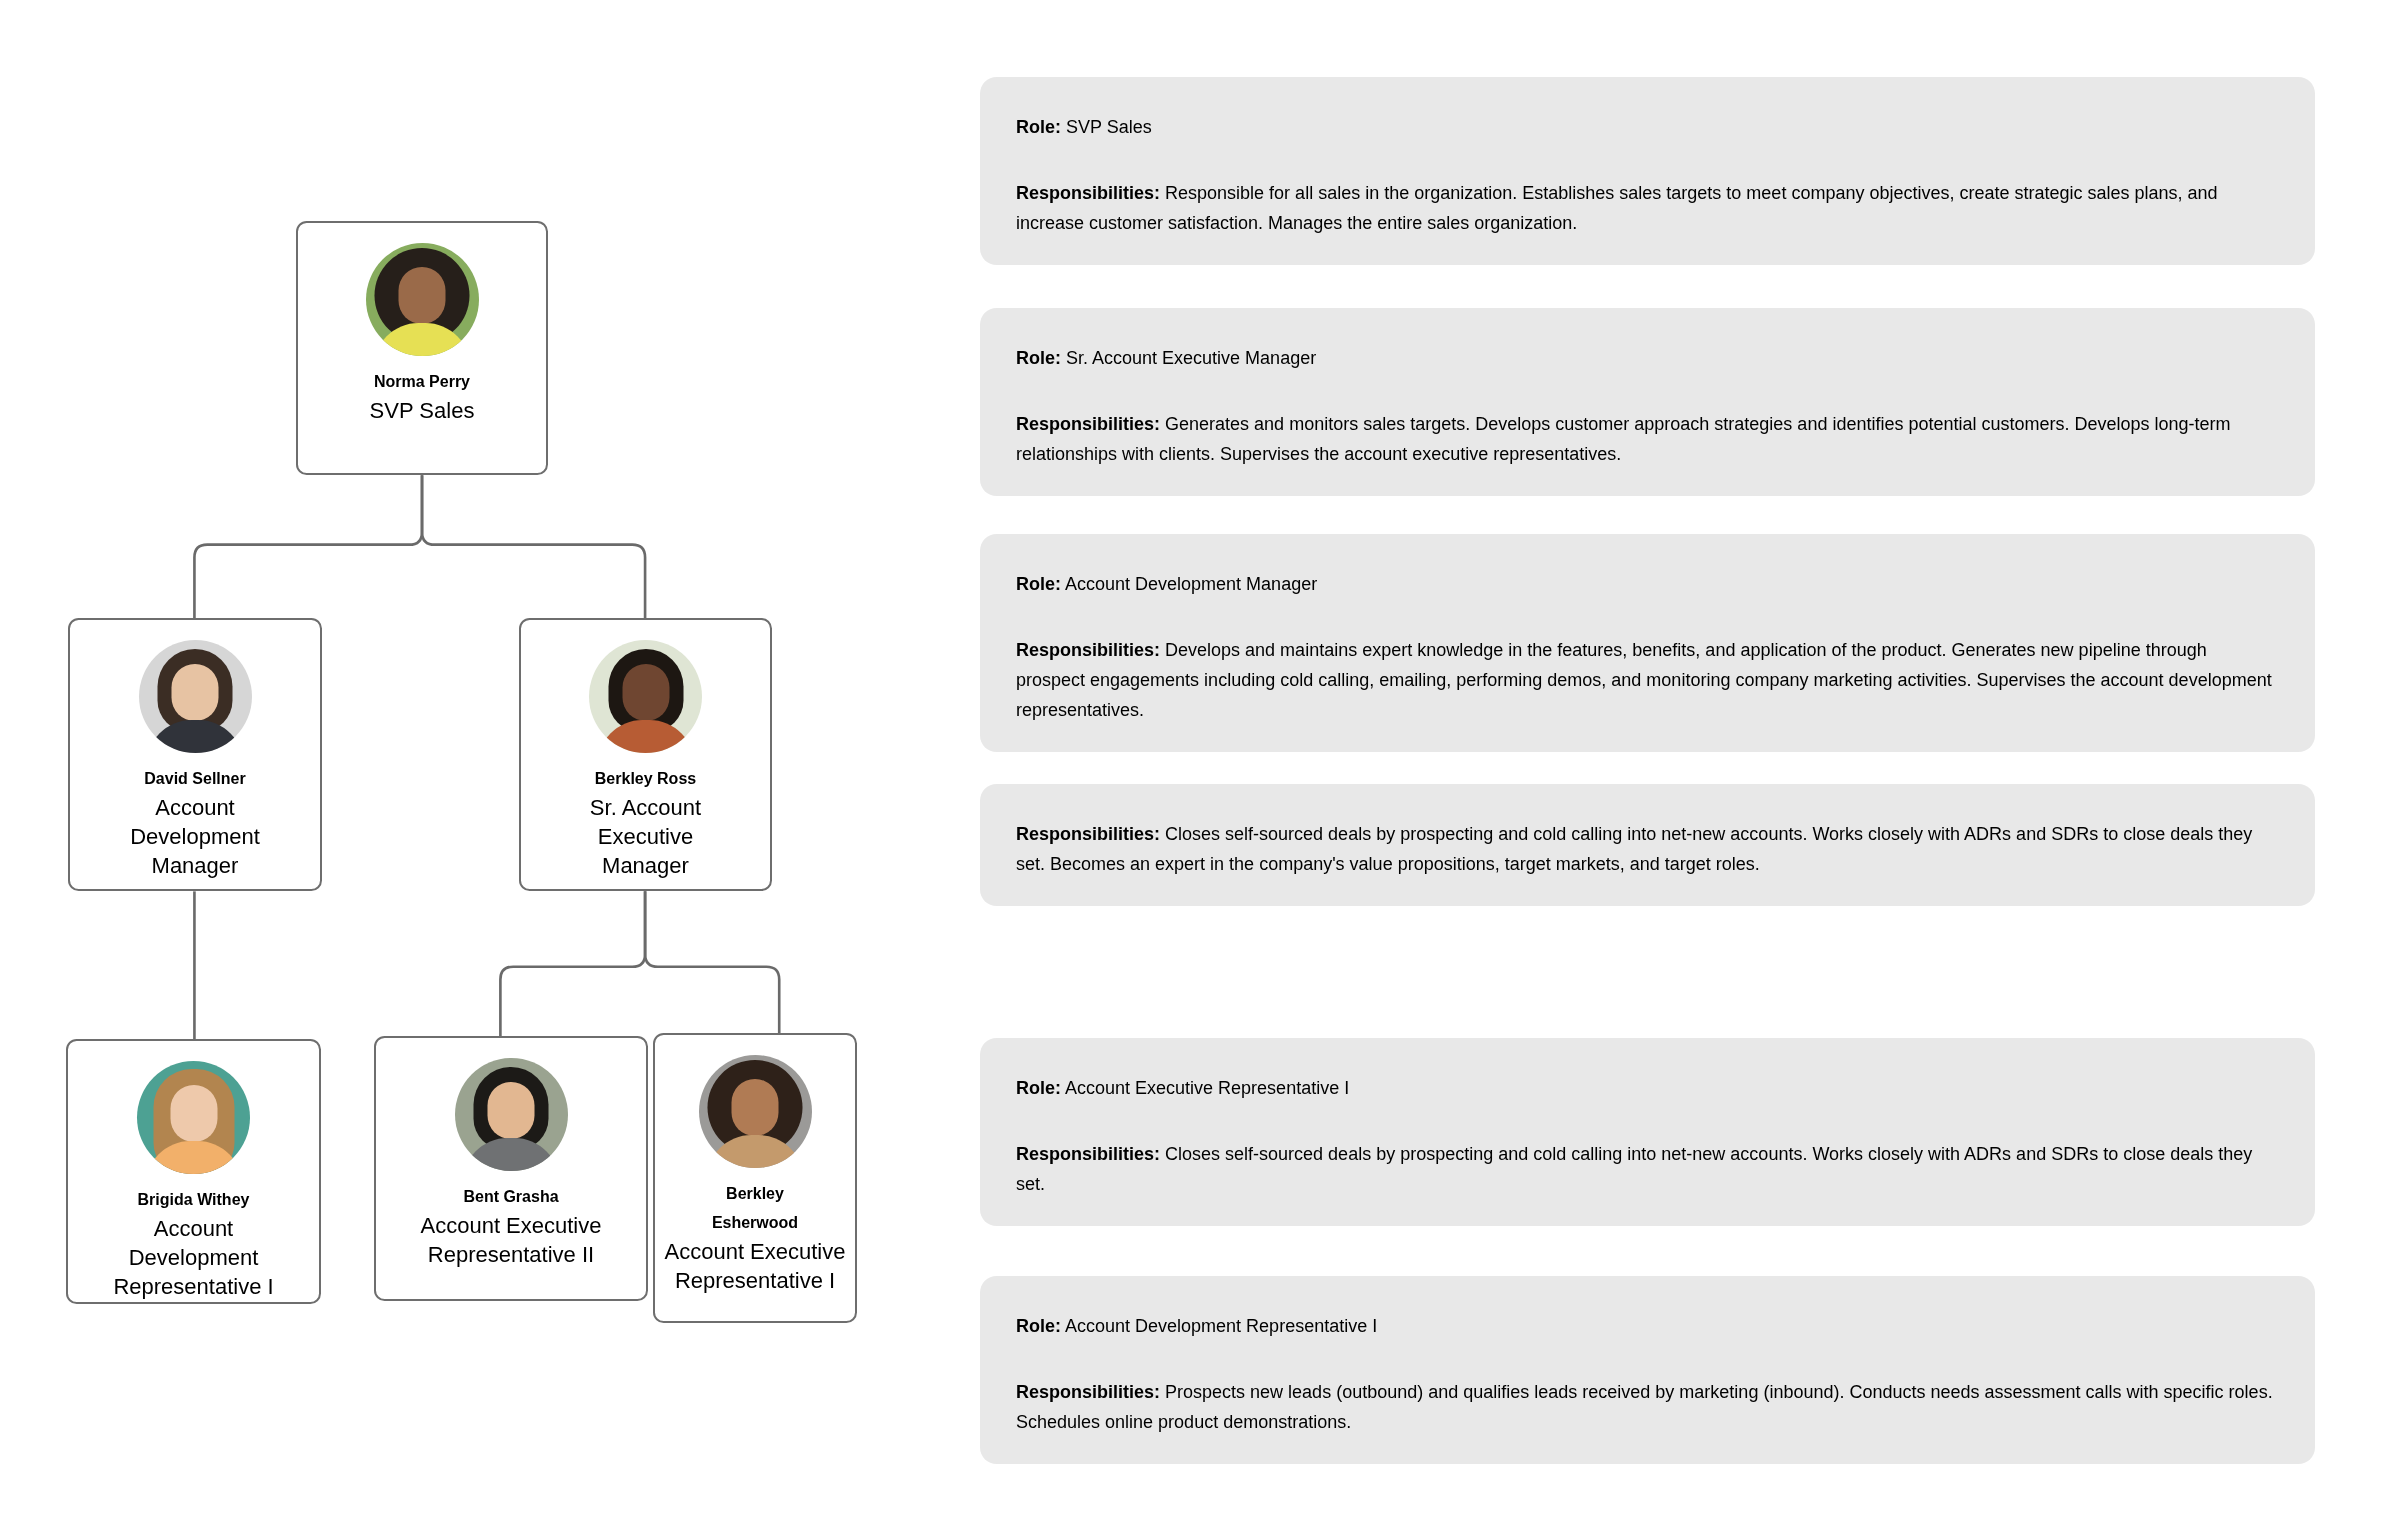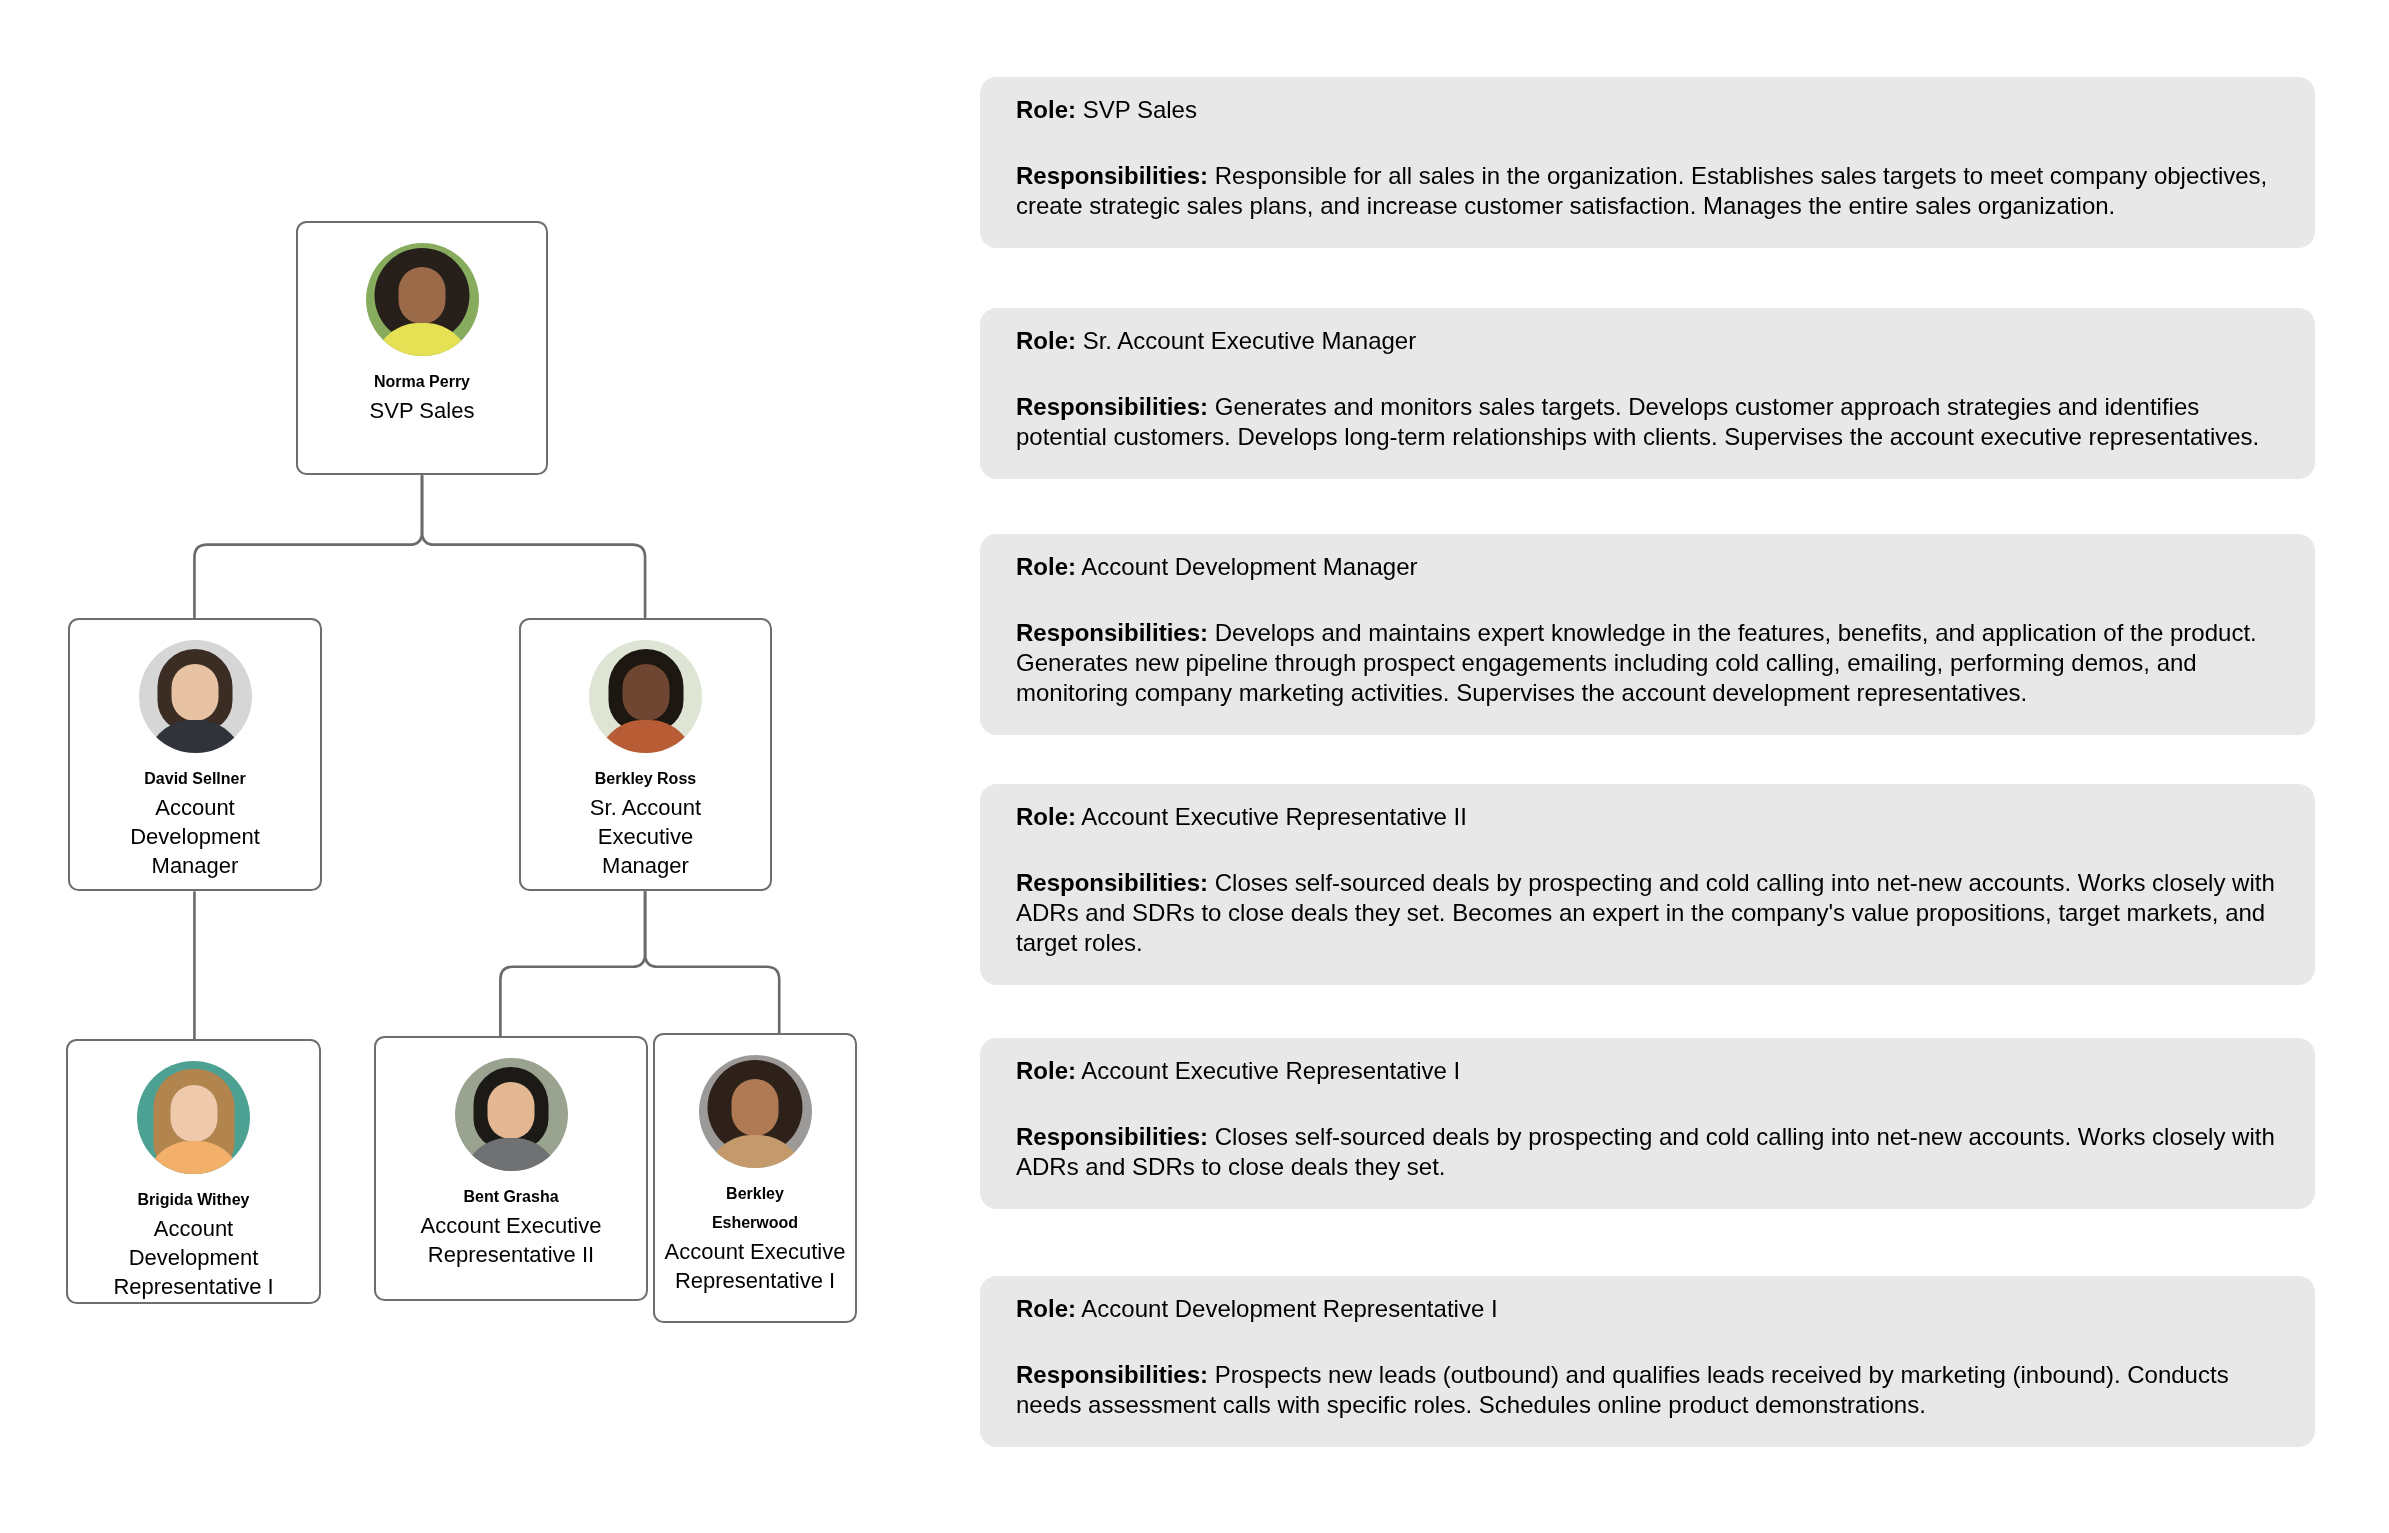--- a/index.html
+++ b/index.html
@@ -88,22 +88,22 @@
   }
 
   
   .role-card {
     position: absolute;
     left: 980px;
     width: 1335px;
     z-index: 2;
     background: #e8e8e8;
     border-radius: 16.6px;
-    padding: 18px 36px 27px 36px;
-    font-size: 24px;
+    padding: 35px 36px 27px 36px;
+    font-size: 18px;
     line-height: 30px;
   }
   .role-card .role-line { margin-bottom: 36px; }
   .role-card b { font-weight: 700; }
 </style>
 </head>
 <body>
 
 <div id="canvas">
 
@@ -193,21 +193,20 @@
     <p class="role-line"><b>Role:</b> <span>Account Development Manager</span></p>
     <p class="resp-line"><b>Responsibilities:</b> <span>Develops and maintains expert knowledge in the features, benefits, and application of the product. Generates new pipeline through prospect engagements including cold calling, emailing, performing demos, and monitoring company marketing activities. Supervises the account development representatives.</span></p>
   </section>
 
   <section class="role-card" style="top:308px">
     <p class="role-line"><b>Role:</b> <span>Sr. Account Executive Manager</span></p>
     <p class="resp-line"><b>Responsibilities:</b> <span>Generates and monitors sales targets. Develops customer approach strategies and identifies potential customers. Develops long-term relationships with clients. Supervises the account executive representatives.</span></p>
   </section>
 
   <section class="role-card" style="top:784px">
-    <p class="role-line"><b>Role:</b> <span>Account Executive Representative II</span></p>
     <p class="resp-line"><b>Responsibilities:</b> <span>Closes self-sourced deals by prospecting and cold calling into net-new accounts. Works closely with ADRs and SDRs to close deals they set. Becomes an expert in the company's value propositions, target markets, and target roles.</span></p>
   </section>
 
   <section class="role-card" style="top:1038px">
     <p class="role-line"><b>Role:</b> <span>Account Executive Representative I</span></p>
     <p class="resp-line"><b>Responsibilities:</b> <span>Closes self-sourced deals by prospecting and cold calling into net-new accounts. Works closely with ADRs and SDRs to close deals they set.</span></p>
   </section>
 
   <section class="role-card" style="top:1276px">
     <p class="role-line"><b>Role:</b> <span>Account Development Representative I</span></p>

